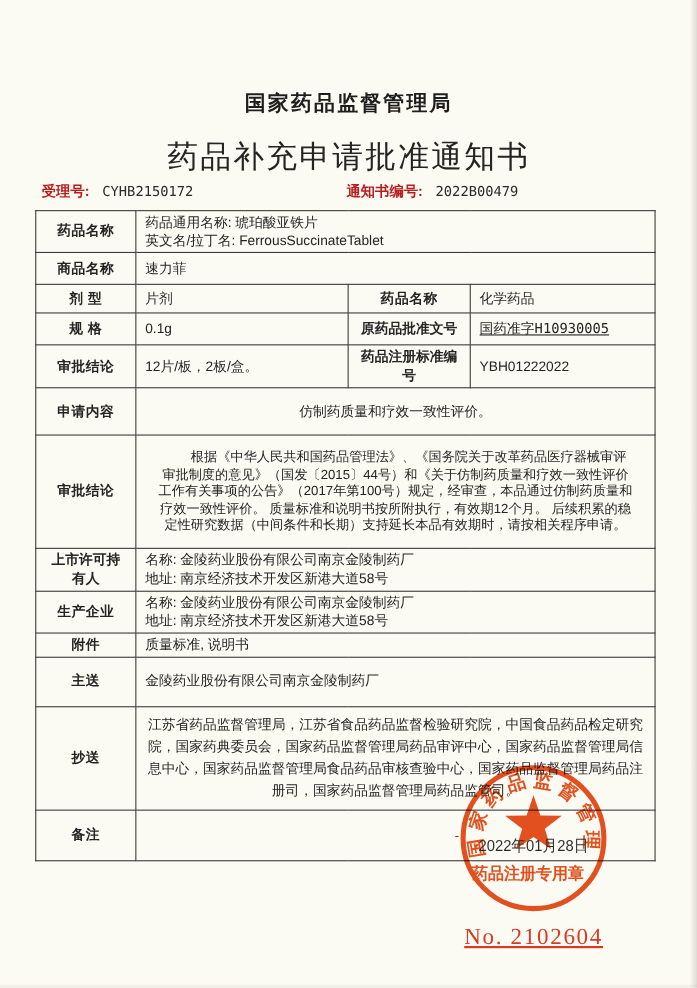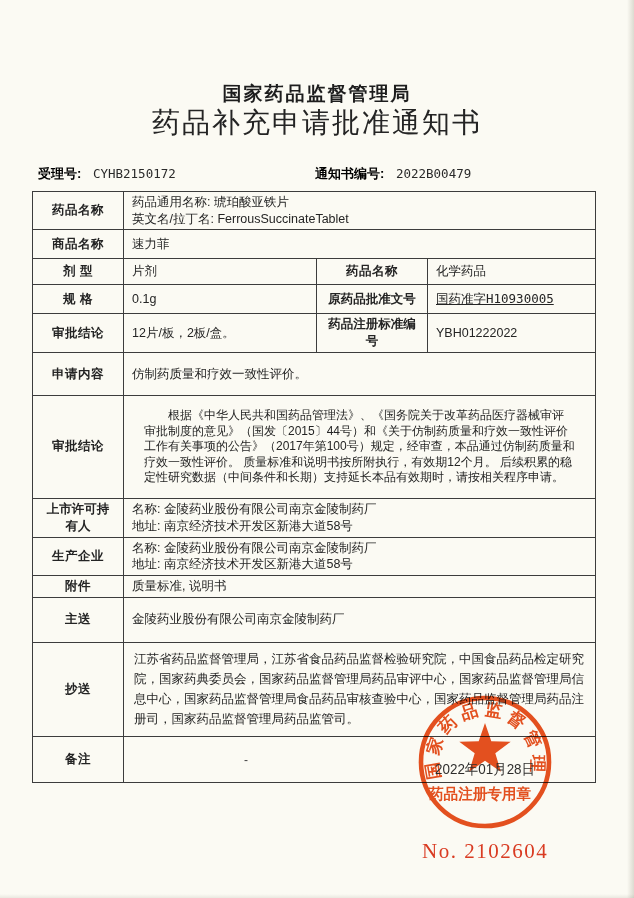--- a/index.html
+++ b/index.html
@@ -12,26 +12,26 @@
   .page-edge-right{position:absolute;top:0;right:0;width:7px;height:898px;
     background:linear-gradient(to right,rgba(0,0,0,0),rgba(110,105,85,0.22));}
   .page-edge-bottom{position:absolute;left:0;bottom:0;width:634px;height:4px;
     background:linear-gradient(to bottom,rgba(0,0,0,0),rgba(110,105,85,0.12));}
 
   .agency-title{
     position:absolute;top:81px;left:0;width:634px;text-align:center;
     font-size:19px;font-weight:bold;letter-spacing:2px;color:#1d1d1d;
   }
   .doc-title{
-    position:absolute;top:104px;left:0;width:634px;text-align:center;
+    position:absolute;top:124px;left:0;width:634px;text-align:center;
     font-family:"Liberation Serif",serif;
     font-size:28px;font-weight:500;letter-spacing:2px;color:#242424;
   }
   .meta-row{position:absolute;top:165px;left:0;width:634px;font-size:13px;}
-  .meta-label{font-weight:bold;color:#000000;}
+  .meta-label{font-weight:bold;color:#b91c1c;}
   .meta-value{font-family:"DejaVu Sans Mono",monospace;font-size:12.5px;color:#2a2a2a;margin-left:8px;}
   .meta-accept{position:absolute;left:38px;top:0;}
   .meta-notice{position:absolute;left:315px;top:0;}
 
   table.doc{
     position:absolute;left:32px;top:191px;
     border-collapse:collapse;table-layout:fixed;width:563px;
     background:transparent;
   }
   table.doc td{
@@ -45,39 +45,39 @@
     padding:2px 2px;letter-spacing:0.5px;
   }
   td.lbl-sm{font-size:12.5px;letter-spacing:0;}
   .two-line div{line-height:16.5px;}
   .mono{font-family:"DejaVu Sans Mono",monospace;font-size:12px;text-decoration:underline;}
   tr.r1{height:37px;} tr.r2{height:29px;} tr.r3{height:26px;}
   tr.r4{height:29px;} tr.r5{height:28px;} tr.r6{height:43px;}
   tr.r7{height:79px;} tr.r8{height:36px;} tr.r9{height:37px;}
   tr.r10{height:18px;} tr.r11{height:45px;} tr.r12{height:94px;}
   tr.r13{height:46px;}
-  td.v-top{vertical-align:top;padding-top:5px;}
+  td.v-top{vertical-align:top;padding-top:5px;text-align:center;}
   .para-conclusion{
     font-size:12px;line-height:15.6px;text-indent:2em;
     margin:10px;padding:0 2px;
   }
   .para-cc{
     font-size:12.5px;line-height:20px;margin:0;padding:2px 2px;
   }
   .remark-dash{display:block;padding-left:112px;padding-top:2px;font-size:12px;color:#444;}
 
   .stamp{
     position:absolute;left:415px;top:692px;width:140px;height:140px;
     mix-blend-mode:multiply;opacity:0.93;
   }
   .stamp svg{display:block;}
   .serial-no{
     position:absolute;left:422px;top:839px;
     font-family:"Liberation Serif",serif;
-    font-size:21px;letter-spacing:1.5px;color:#d93b22;font-weight:500;
+    font-size:21px;letter-spacing:1.5px;color:#d93b22;font-weight:500;text-decoration:underline;
   }
 </style>
 </head>
 <body>
 
 <div class="page-edge-right"></div>
 <div class="page-edge-bottom"></div>
 
 <div class="agency-title">国家药品监督管理局</div>
 <div class="doc-title">药品补充申请批准通知书</div>

